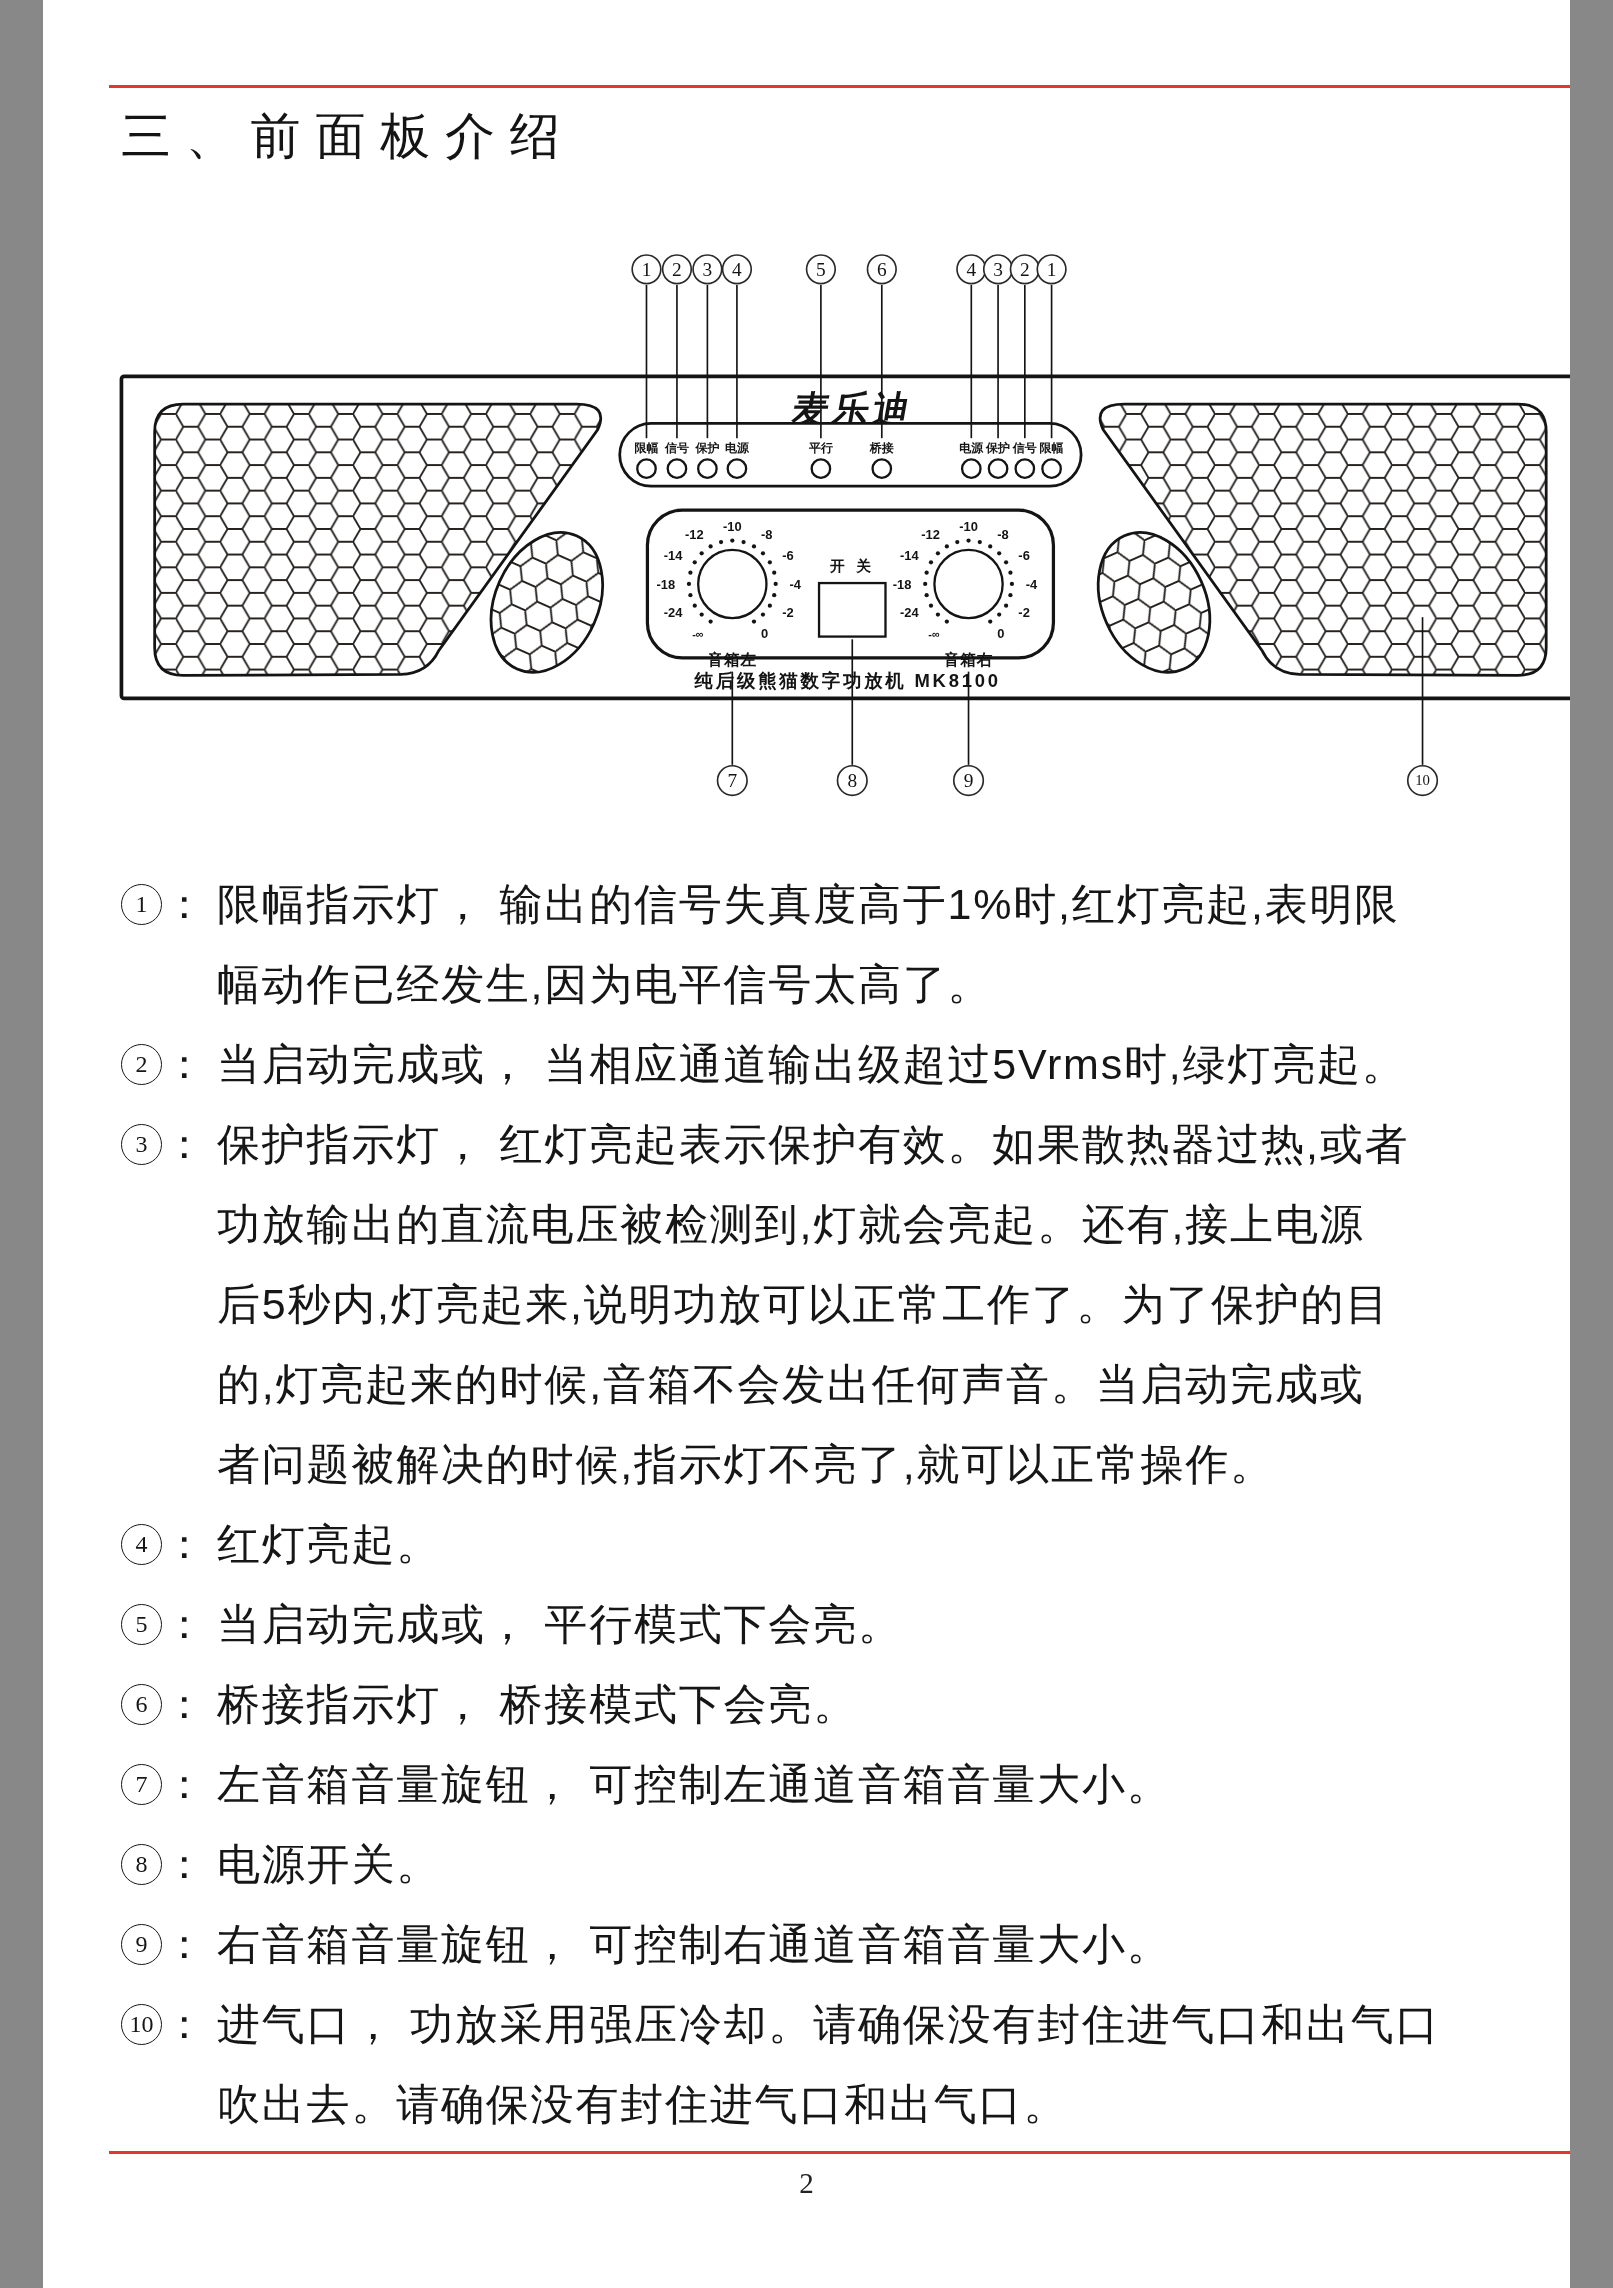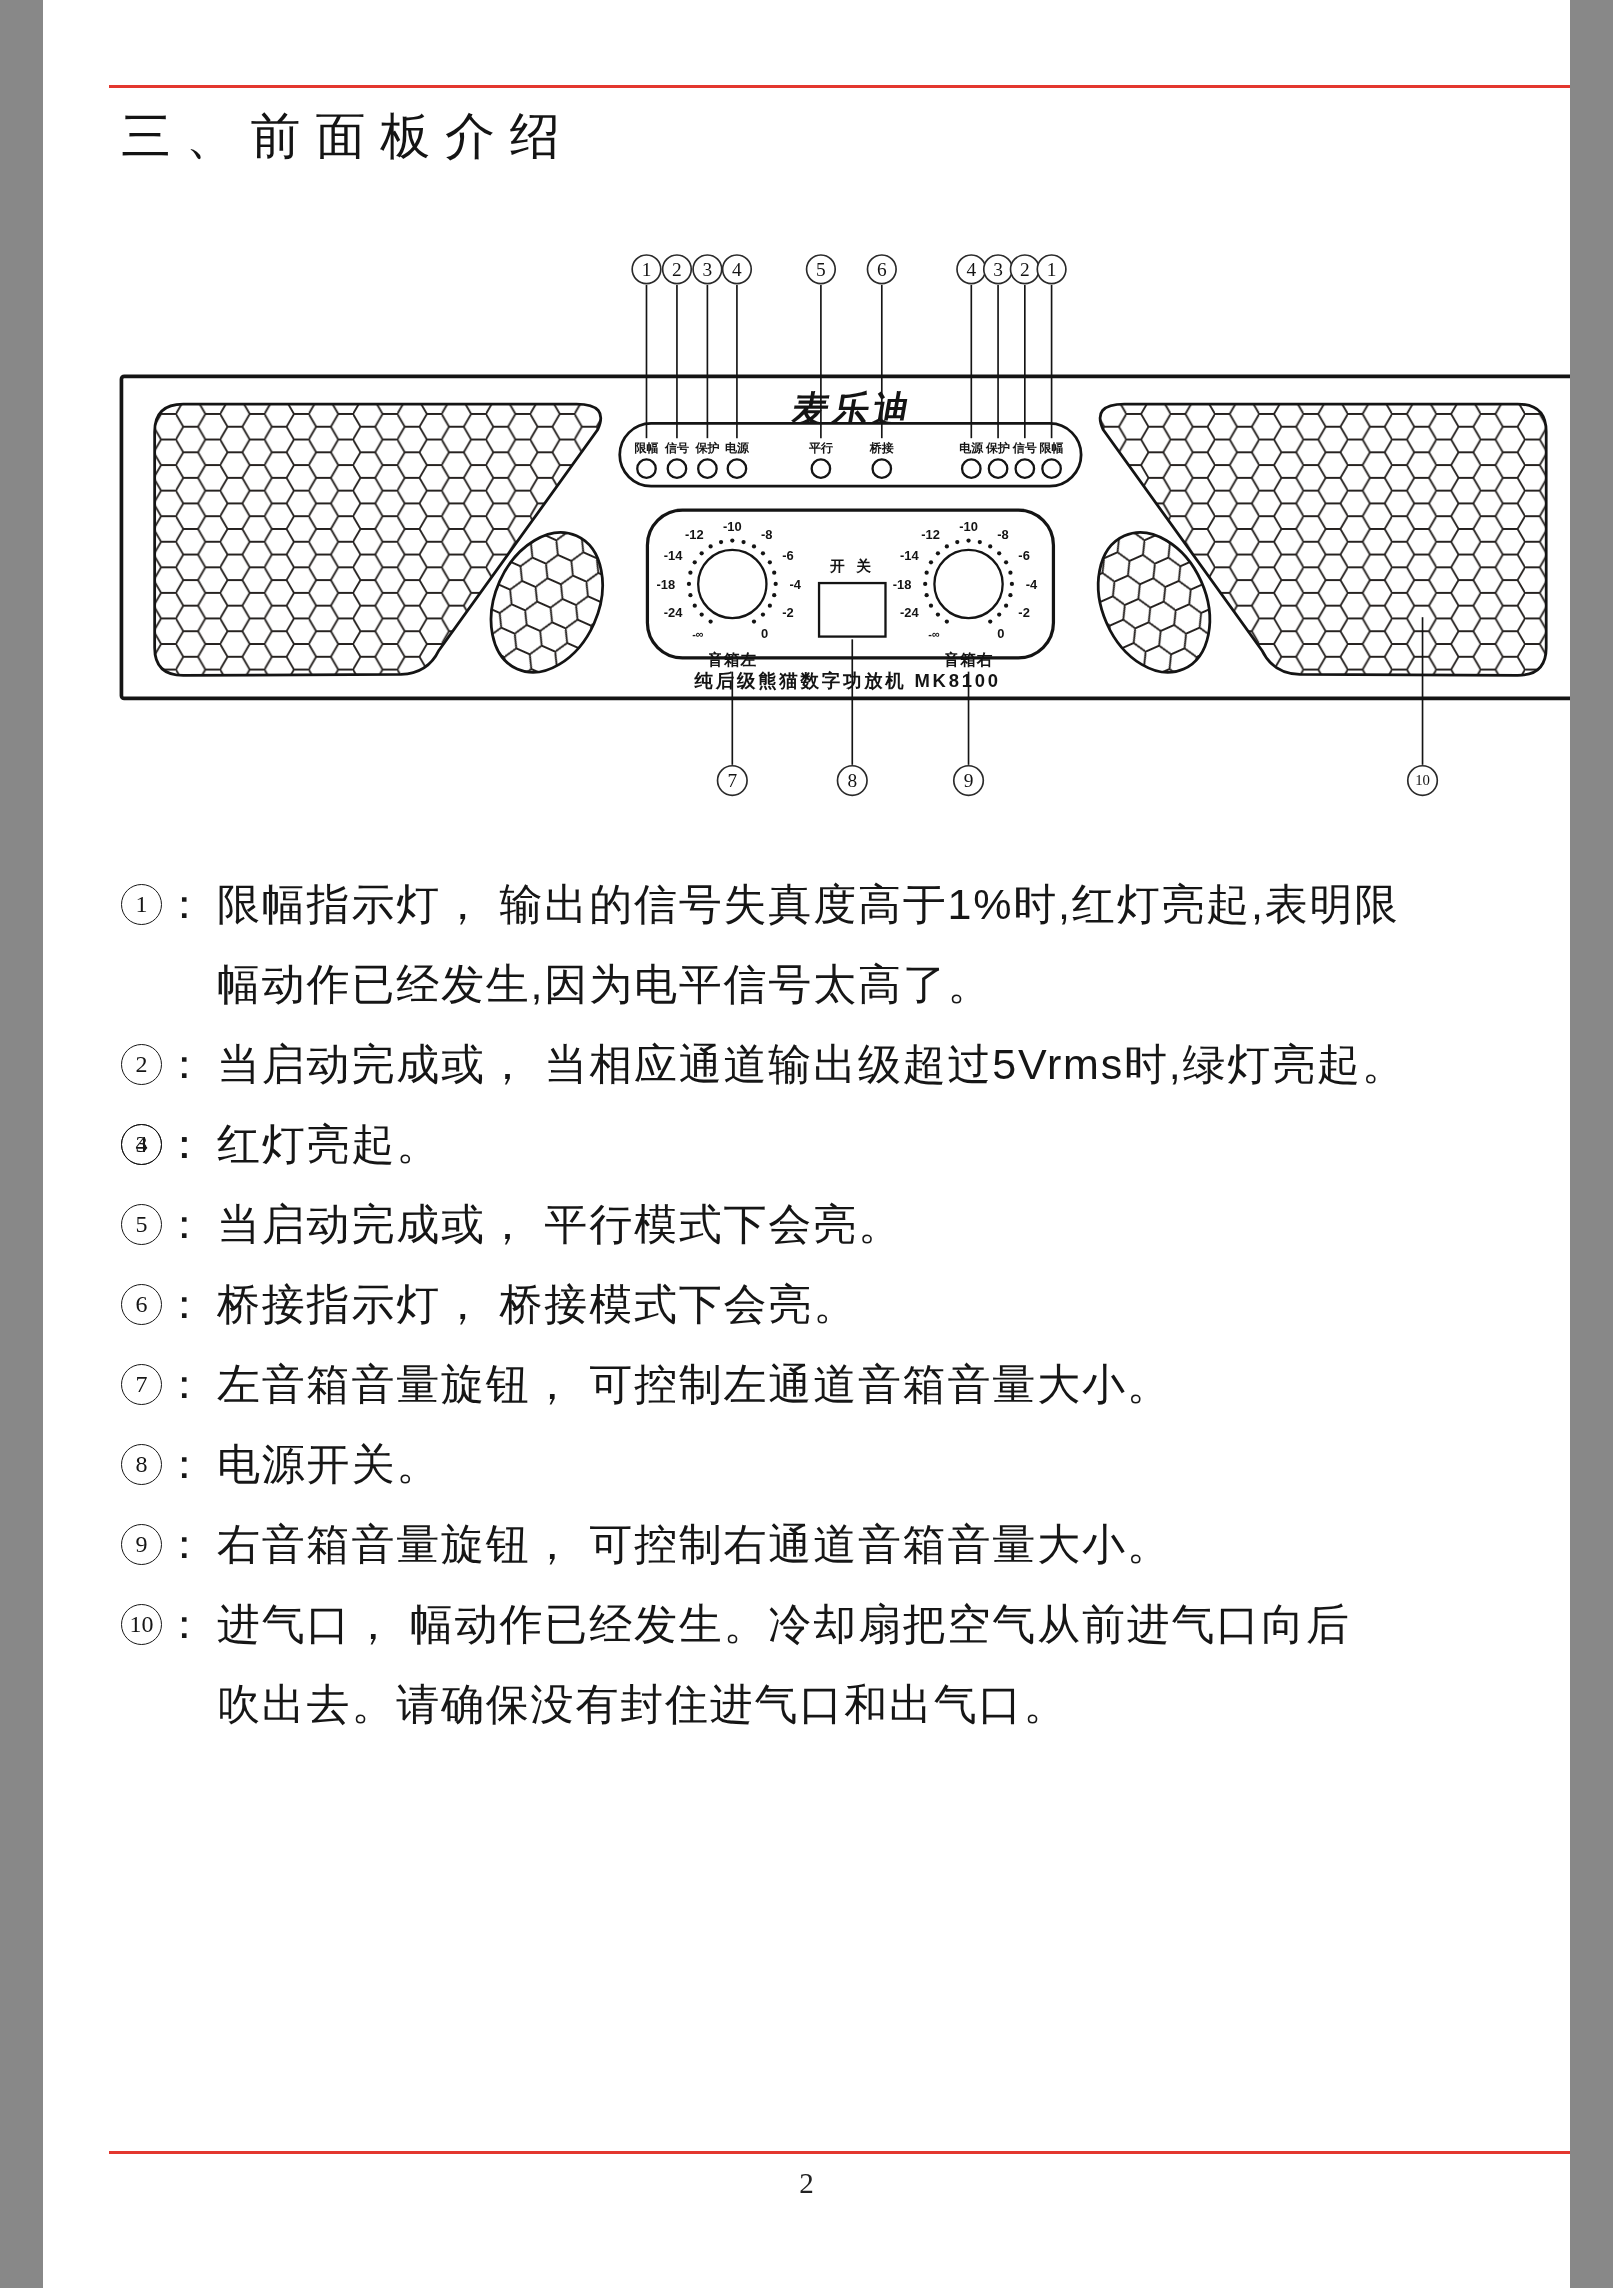--- a/index.html
+++ b/index.html
@@ -248,20 +248,25 @@
           <span class="circ">2</span>
           <span class="sep">：</span>
         </span>
       <div class="itext">当启动完成或， 当相应通道输出级超过5Vrms时,绿灯亮起。</div>
     </div>
     <div class="item">
       <span class="marker">
           <span class="circ">3</span>
           <span class="sep">：</span>
         </span>
+      <div class="itext">保护指示灯， 红灯亮起表示保护有效。如果散热器过热,或者
+功放输出的直流电压被检测到,灯就会亮起。还有,接上电源
+后5秒内,灯亮起来,说明功放可以正常工作了。为了保护的目
+的,灯亮起来的时候,音箱不会发出任何声音。当启动完成或
+者问题被解决的时候,指示灯不亮了,就可以正常操作。</div>
     </div>
     <div class="item">
       <span class="marker">
           <span class="circ">4</span>
           <span class="sep">：</span>
         </span>
       <div class="itext">红灯亮起。</div>
     </div>
     <div class="item">
       <span class="marker">
@@ -296,21 +301,21 @@
           <span class="circ">9</span>
           <span class="sep">：</span>
         </span>
       <div class="itext">右音箱音量旋钮， 可控制右通道音箱音量大小。</div>
     </div>
     <div class="item">
       <span class="marker">
           <span class="circ">10</span>
           <span class="sep">：</span>
         </span>
-      <div class="itext">进气口， 幅动作已经发生。冷却扇把空气从前进气口向后
+      <div class="itext">进气口， 功放采用强压冷却。请确保没有封住进气口和出气口
 吹出去。请确保没有封住进气口和出气口。</div>
     </div>
   </div>
 
   <div class="redline" id="redline-bottom"></div>
   <div id="page-number">2</div>
 
 </div>
 
 

